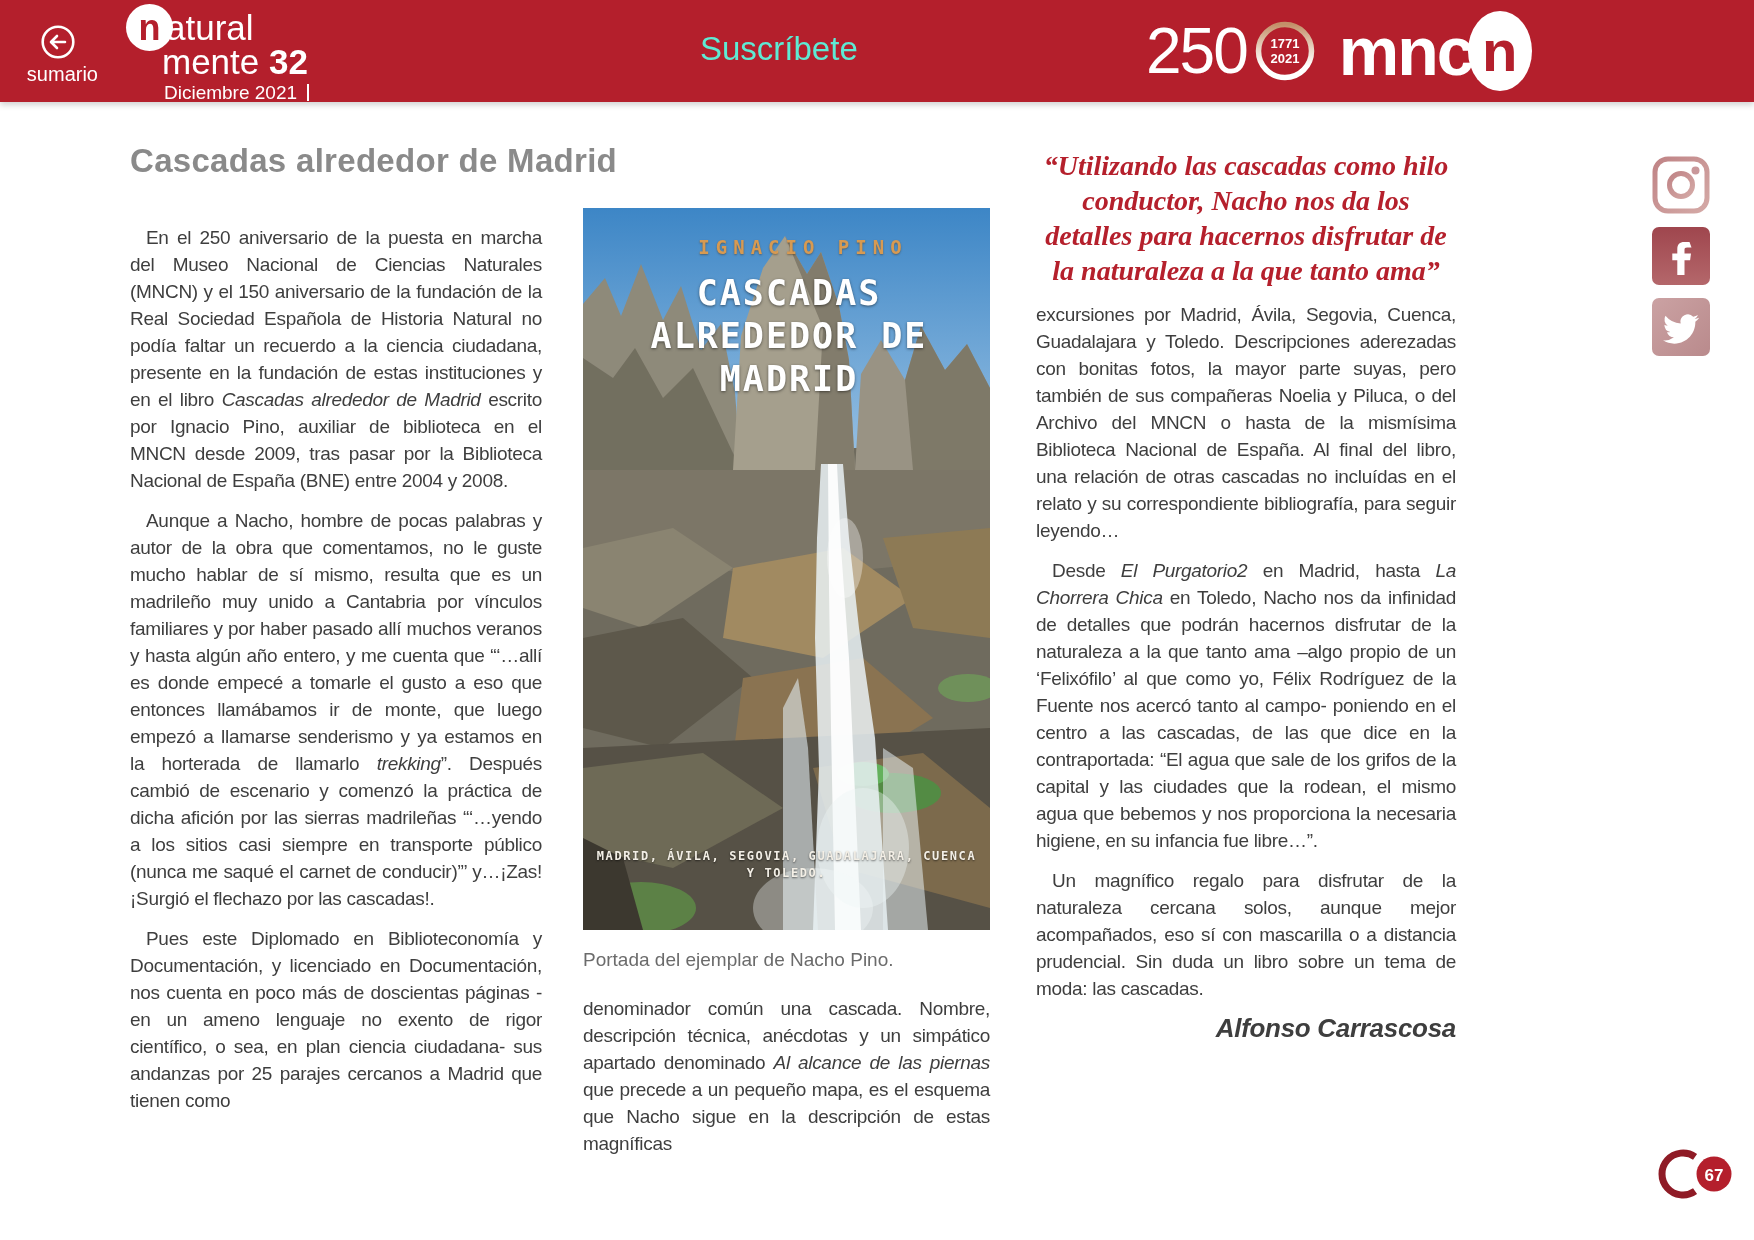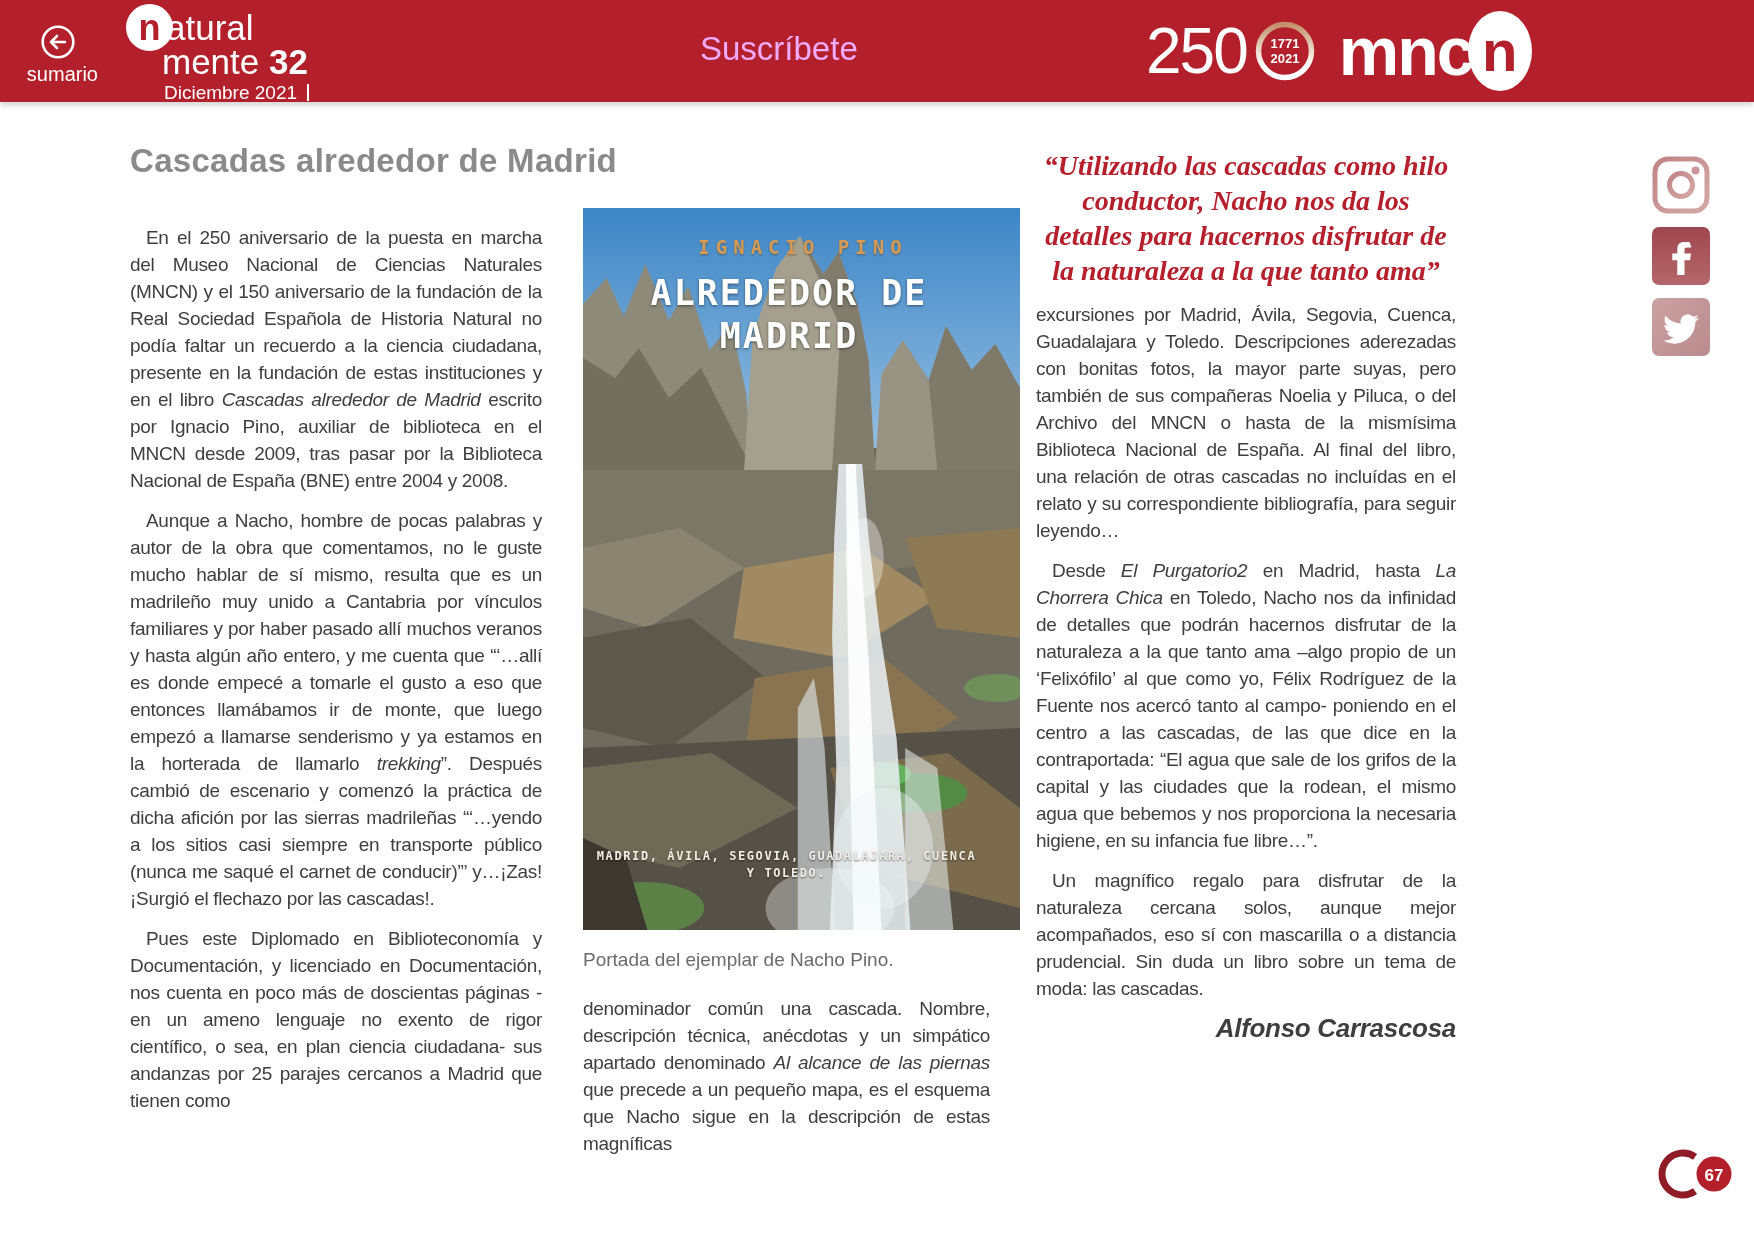--- a/index.html
+++ b/index.html
@@ -15,21 +15,21 @@
   .logo{position:absolute;left:126px;top:4px;line-height:1;}
   .logo-line1{display:flex;align-items:center;font-size:35px;}
   .logo-dot{width:47px;height:47px;border-radius:50%;background:#fff;display:flex;
             align-items:center;justify-content:center;flex:0 0 auto;}
   .logo-n{color:#b41f2c;font-weight:700;font-size:36px;line-height:1;}
   .logo-rest{margin-left:-7px;}
   .logo-line2{font-size:35px;margin-top:-7px;padding-left:36px;}
   .logo-issue{font-weight:700;}
   .logo-line3{font-size:19px;padding-left:38px;margin-top:4px;display:flex;align-items:center;}
   .logo-tick{display:inline-block;width:2px;height:17px;background:#fff;margin-left:10px;}
-  .subscribe{position:absolute;left:700px;top:30px;font-size:33px;color:#f0abfc;cursor:pointer;}
+  .subscribe{position:absolute;left:700px;top:30px;font-size:33px;color:#5eead4;cursor:pointer;}
   .brandgroup{position:absolute;left:1146px;top:0;height:102px;display:flex;align-items:center;}
   .anni-num{font-size:64px;letter-spacing:-2px;}
   .anni-ring{margin:0 6px;}
   .anni-ring svg{width:64px;height:64px;display:block;}
   .anni-ring text{font-family:"Liberation Sans",sans-serif;font-weight:700;}
   .brand-prefix{font-size:68px;font-weight:700;letter-spacing:-2px;margin-left:16px;}
   .brand-mark{width:64px;height:80px;background:#fff;border-radius:50%;display:flex;
               align-items:center;justify-content:center;margin-left:-5px;}
   .brand-n{color:#b41f2c;font-size:58px;font-weight:700;line-height:1;}
 
@@ -39,21 +39,21 @@
   .col{position:absolute;color:#3e3e3e;font-size:19px;line-height:27px;letter-spacing:-.3px;
        text-align:justify;}
   .col p{margin:0 0 13px 0;}
   .col1{left:130px;top:224px;width:412px;}
   .col2{left:583px;top:208px;width:407px;}
   .col3{left:1036px;top:148px;width:420px;}
   .indent{text-indent:16px;}
   .col i{font-style:italic;}
 
   
-  .cover{position:relative;width:407px;height:722px;overflow:hidden;background:#7f1d1d;padding-left:30px;}
+  .cover{position:relative;width:407px;height:722px;overflow:hidden;background:#7f1d1d;}
   .cover > svg{position:absolute;left:0;top:0;width:100%;height:100%;}
   .cover-author{position:absolute;left:60px;top:26px;width:320px;text-align:center;
     font-family:"DejaVu Sans Mono",monospace;font-weight:700;font-size:19px;letter-spacing:6px;
     color:#d79a52;text-shadow:0 1px 2px rgba(70,40,0,.45);}
   .cover-title{position:absolute;left:16px;top:64px;width:380px;text-align:center;
     font-family:"DejaVu Sans Mono",monospace;font-weight:700;font-size:35px;line-height:43px;
     letter-spacing:2px;color:#fff;text-shadow:0 1px 3px rgba(0,0,0,.5);}
   .cover-sub{position:absolute;left:8px;top:640px;width:391px;text-align:center;
     font-family:"DejaVu Sans Mono",monospace;font-weight:700;font-size:12px;line-height:17px;
     letter-spacing:1.6px;color:#f3efe6;text-shadow:0 1px 2px rgba(0,0,0,.55);}
@@ -179,20 +179,21 @@
         <path d="M245 256 L254 256 L258 340 L266 450 L278 722 L252 722 L248 520 L246 380 Z" fill="#ffffff" opacity=".9"></path>
         <path d="M200 500 L215 470 L225 540 L235 722 L200 722 Z" fill="#dfe9ee" opacity=".6"></path>
         <path d="M300 540 L330 560 L345 722 L300 722 Z" fill="#e6eef2" opacity=".55"></path>
         <ellipse cx="262" cy="350" rx="18" ry="40" fill="#ffffff" opacity=".35"></ellipse>
         <ellipse cx="280" cy="640" rx="46" ry="60" fill="#eef4f6" opacity=".4"></ellipse>
         <ellipse cx="230" cy="700" rx="60" ry="40" fill="#f4f8fa" opacity=".35"></ellipse>
         <path d="M0 630 L40 650 L60 722 L0 722 Z" fill="#3c382f"></path>
       </svg>
       <div class="cover-author">IGNACIO PINO</div>
       <div class="cover-title">
+        <div>CASCADAS</div>
         <div>ALREDEDOR DE</div>
         <div>MADRID</div>
       </div>
       <div class="cover-sub">
         <div>MADRID, ÁVILA, SEGOVIA, GUADALAJARA, CUENCA Y TOLEDO.</div>
       </div>
     </figure>
     <div class="caption">Portada del ejemplar de Nacho Pino.</div>
     <p class="after-caption"><span>denominador común una cascada. Nombre, descripción técnica, anécdotas y un simpático apartado denominado </span><i>Al alcance de las piernas</i><span> que precede a un pequeño mapa, es el esquema que Nacho sigue en la descripción de estas magníficas</span></p>
   </section>

